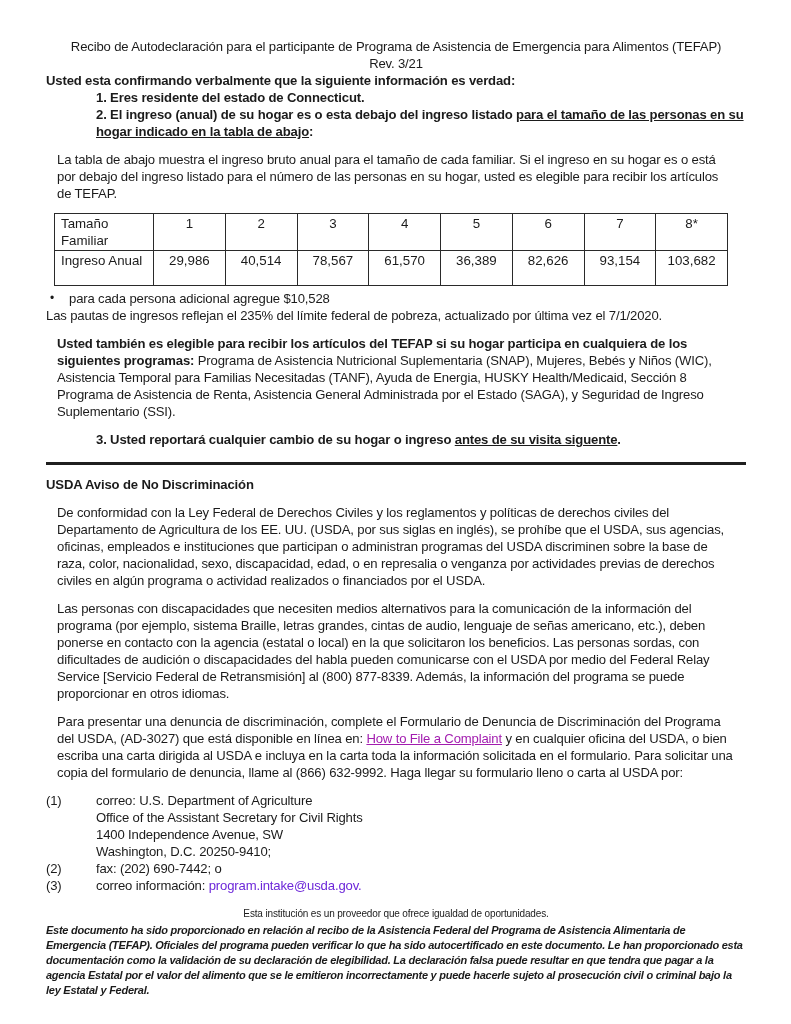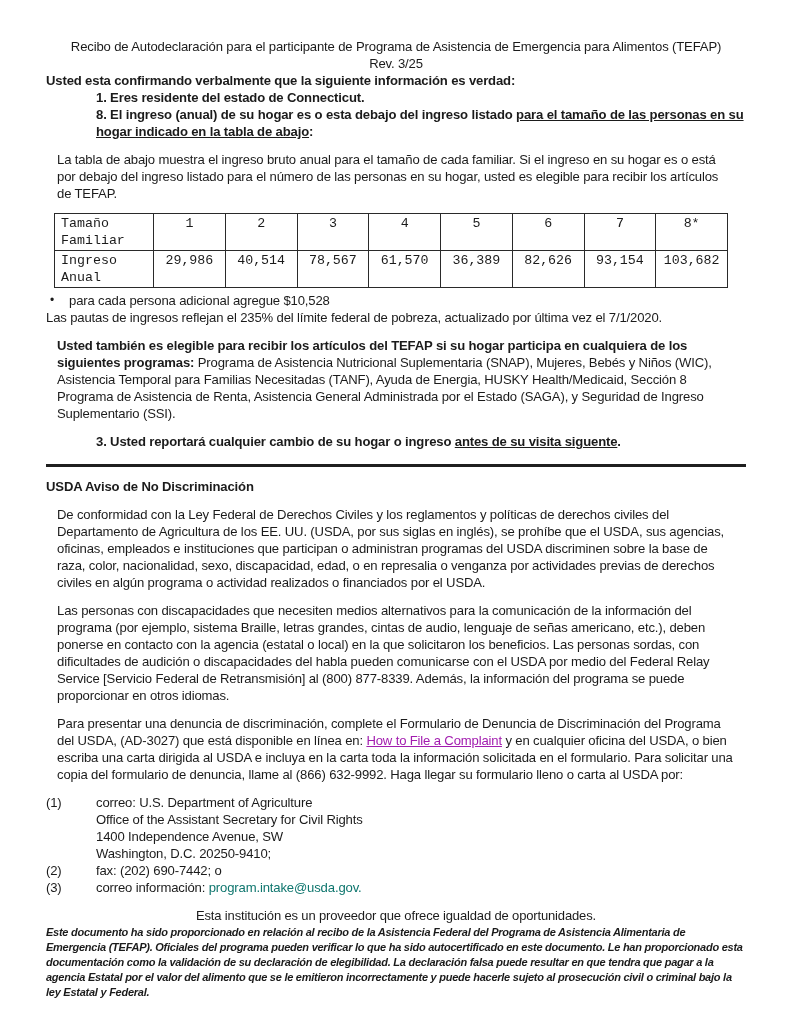--- a/index.html
+++ b/index.html
@@ -31,68 +31,67 @@
     width: 674px;
     table-layout: fixed;
     font-size: 13.3px;
     letter-spacing: 0;
   }
   table.income td {
     border: 1.6px solid #2a2a2a;
     vertical-align: top;
     padding: 2px 6px 1px 6px;
     line-height: 16.5px;
-    font-family: Liberation Mono, monospace;
   }
   table.income td.rowhdr { width: 99px; text-align: left; }
   table.income td.num { text-align: center; }
   table.income tr.r1 td { height: 36px; }
   table.income tr.r2 td { height: 35px; }
 
   .bullet-line { display: flex; margin-top: 4px; }
   .bullet-glyph { width: 23px; padding-left: 4px; font-size: 12px; }
 
   .divider {
     border: none;
     border-top: 3px solid #1f1f1f;
     margin: 14px 0 11px 0;
   }
 
   a.doclink { color: #a21caf; text-decoration: underline; cursor: pointer; }
-  a.maillink { color: #0f766e; text-decoration: none; cursor: pointer; }
+  a.maillink { color: #6d28d9; text-decoration: none; cursor: pointer; }
 
   .contact-row { display: flex; }
   .contact-num { width: 50px; flex: none; }
   .contact-body { flex: 1; }
 
-  .eqop { text-align: center; margin-top: 11px; font-size: 13px; }
+  .eqop { text-align: center; margin-top: 11px; font-size: 10px; }
 
   .footer-note {
     margin-top: 1px;
     font-weight: bold;
     font-size: 11px;
     line-height: 15.1px;
     letter-spacing: -0.25px;
     font-style: italic;
   }
 </style>
 </head>
 <body>
 
 <div class="page">
 
   <div class="center">Recibo de Autodeclaración para el participante de Programa de Asistencia de Emergencia para Alimentos (TEFAP)</div>
-  <div class="center">Rev. 3/25</div>
+  <div class="center">Rev. 3/21</div>
 
   <div class="bold">Usted esta confirmando verbalmente que la siguiente información  es verdad:</div>
 
   <div class="indent bold">1. Eres residente del estado de Connecticut.</div>
 
   <div class="indent bold">
-    <span>8. El ingreso (anual) de su hogar es o esta debajo del ingreso listado </span><span class="u">para el tamaño de las personas en su hogar indicado en la tabla de abajo</span><span>:</span>
+    <span>2. El ingreso (anual) de su hogar es o esta debajo del ingreso listado </span><span class="u">para el tamaño de las personas en su hogar indicado en la tabla de abajo</span><span>:</span>
   </div>
 
   <p class="para gap-sm">La tabla de abajo muestra el ingreso bruto anual para el tamaño de cada familiar. Si el ingreso en su hogar es o está por debajo del ingreso listado para el número de las personas en su hogar, usted es elegible para recibir los artículos de TEFAP.</p>
 
   <table class="income">
     <tbody>
         <tr class="r1">
       <td class="rowhdr">Tamaño Familiar</td>
       <td class="num">1</td>
       <td class="num">2</td>

